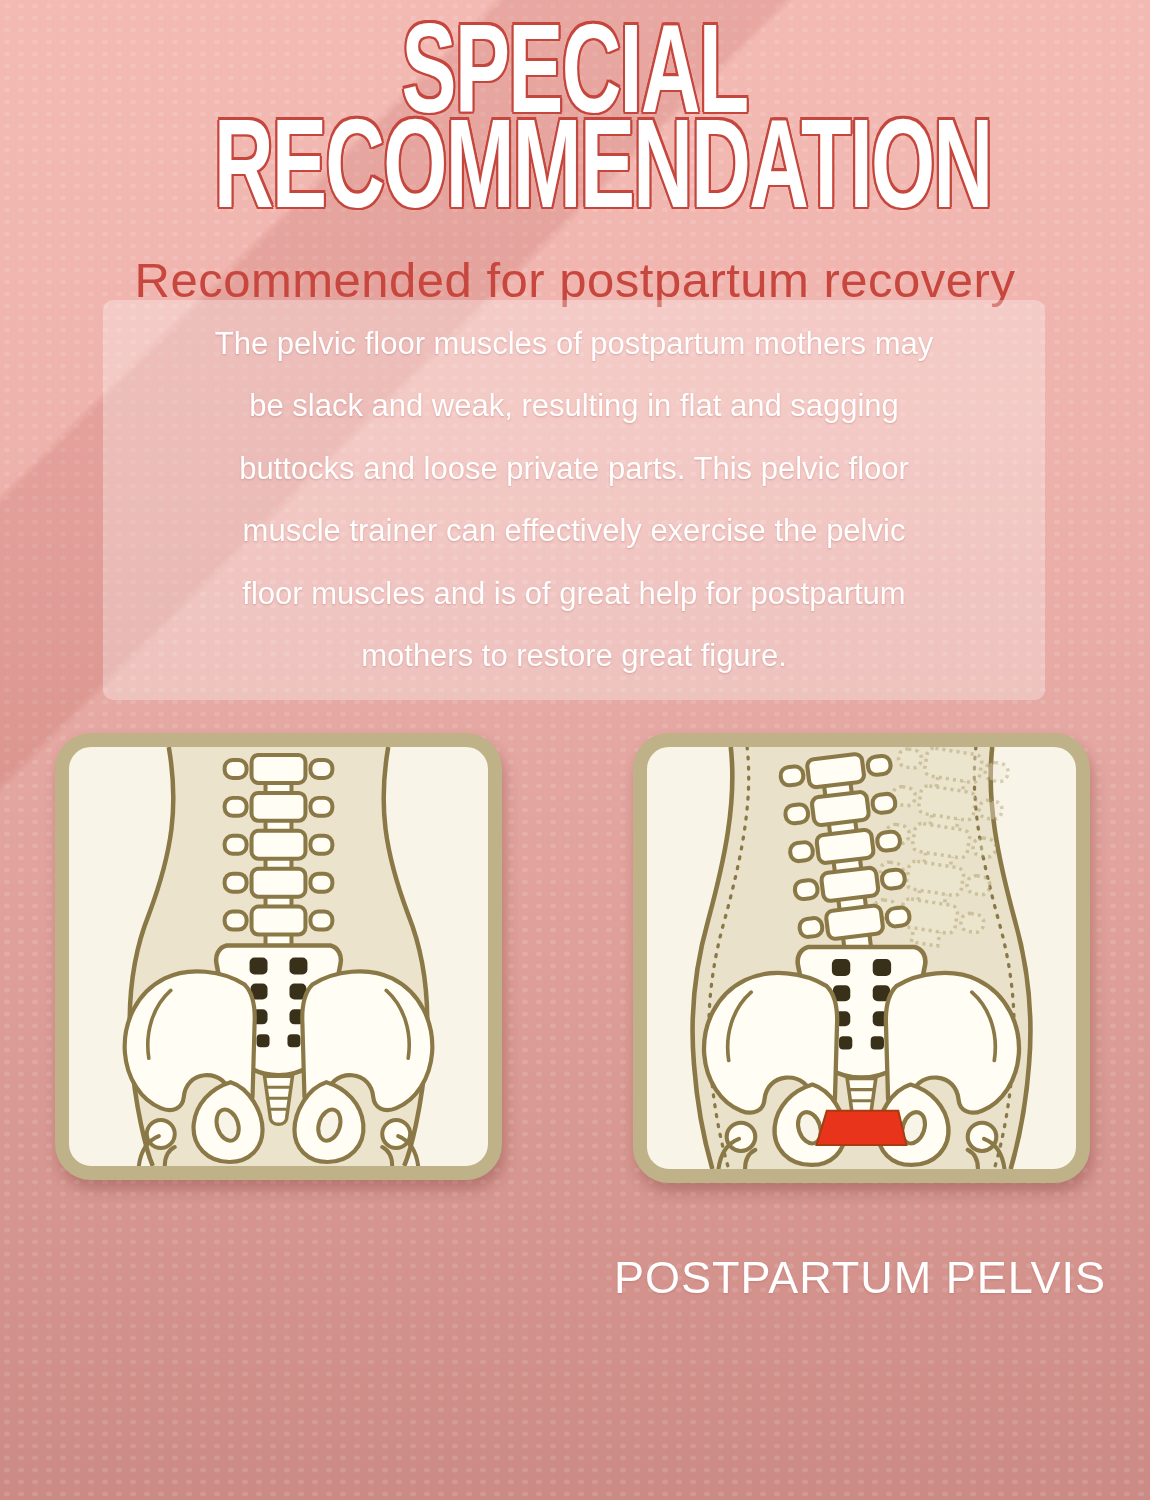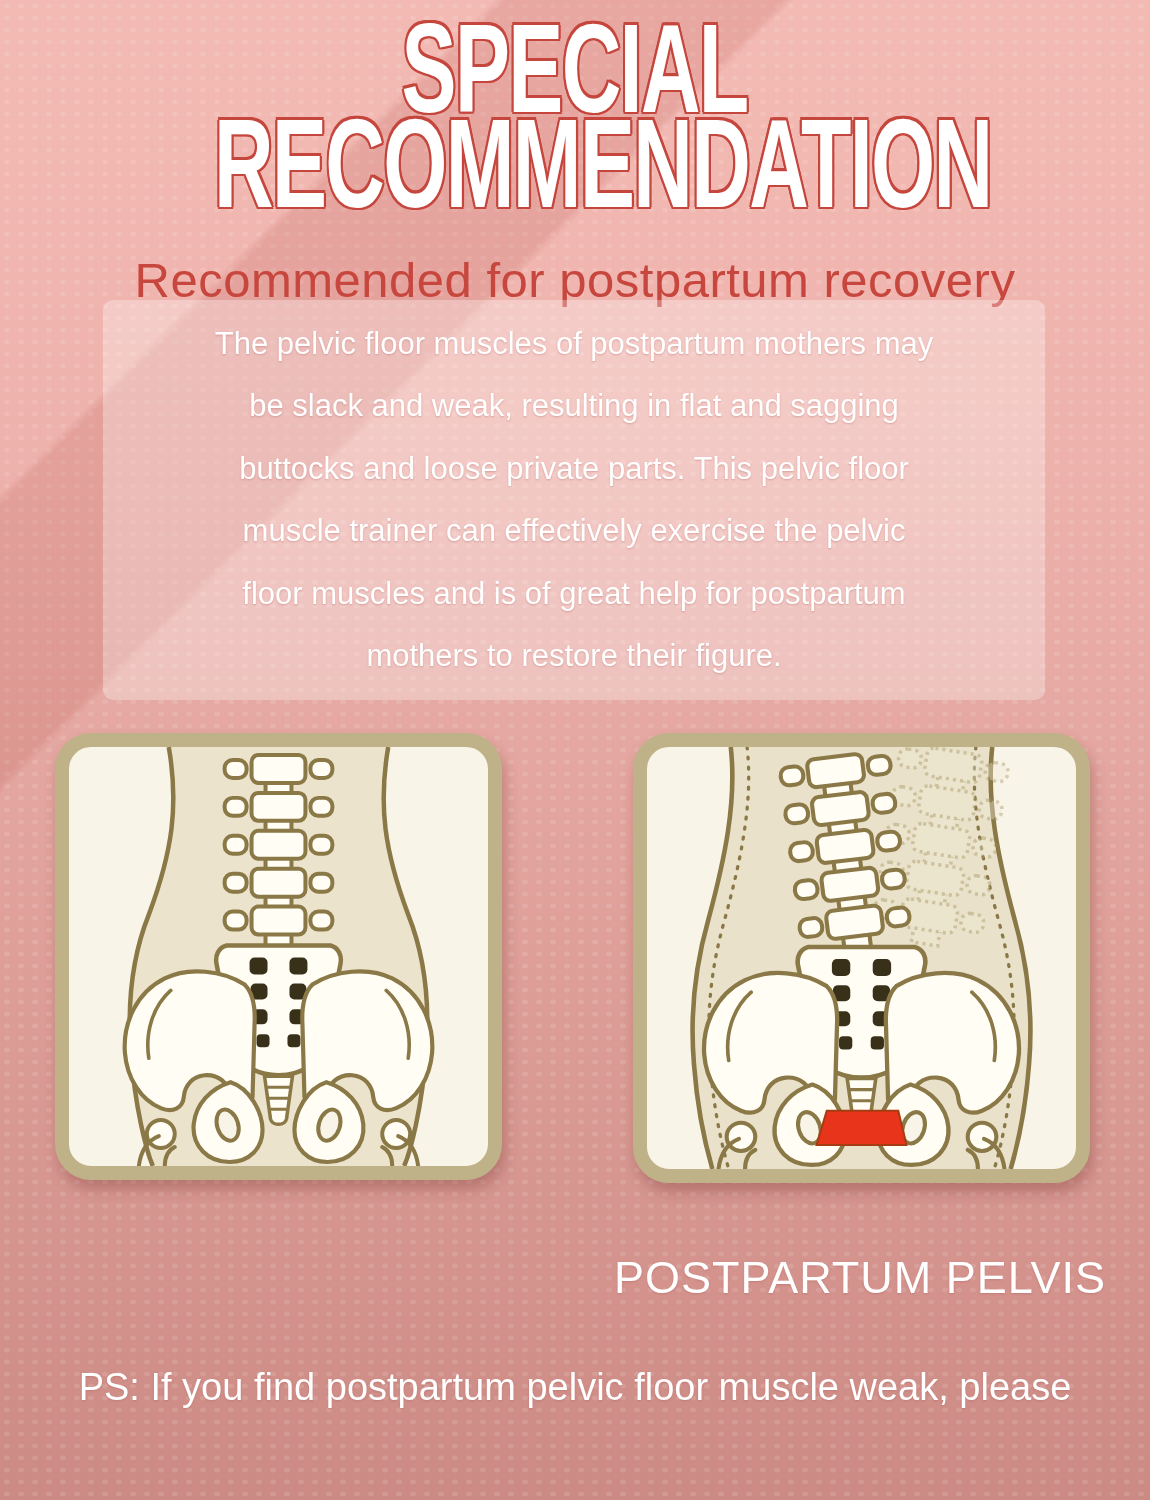--- a/index.html
+++ b/index.html
@@ -90,21 +90,21 @@
     <span>RECOMMENDATION</span>
   </div>
   <div class="subtitle">Recommended for postpartum recovery</div>
 
   <div class="panel">
     <div class="dline">The pelvic floor muscles of postpartum mothers may</div>
     <div class="dline">be slack and weak, resulting in flat and sagging</div>
     <div class="dline">buttocks and loose private parts. This pelvic floor</div>
     <div class="dline">muscle trainer can effectively exercise the pelvic</div>
     <div class="dline">floor muscles and is of great help for postpartum</div>
-    <div class="dline">mothers to restore their figure.</div>
+    <div class="dline">mothers to restore great figure.</div>
   </div>
 
   <div class="figure-card normal">
     <svg viewBox="0 0 420 420" preserveAspectRatio="none">
 
       <path d="M100,0 C110,58 104,104 80,168 C64,208 58,252 62,305 C66,362 78,406 84,420 L336,420 C342,406 354,362 358,305 C362,252 356,208 340,168 C316,104 310,58 320,0 Z" fill="#ebe3cb"></path>
       <path d="M100,0 C110,58 104,104 80,168 C64,208 58,252 62,305 C66,362 78,406 84,420" fill="none" stroke="#8a7847" stroke-width="4.5"></path>
       <path d="M320,0 C310,58 316,104 340,168 C356,208 362,252 358,305 C354,362 342,406 336,420" fill="none" stroke="#8a7847" stroke-width="4.5"></path>
 
       <g id="vcol">
@@ -178,17 +178,16 @@
       <use href="#hipside"></use>
       <use href="#hipside" transform="translate(420,0) scale(-1,1)"></use>
 
       <path d="M176,362 L246,362 L254,396 L166,396 Z" fill="#e8341b" stroke="#a63c12" stroke-width="2"></path>
     </svg>
   </div>
 
   <div class="fig-label postpartum">POSTPARTUM PELVIS</div>
 
   <div class="footnote">
-    <div class="fline">PS: If you find postpartum pelvic floor muscle weak, please</div>
   </div>
 
  </div>
 </div>
 
 </body></html>

